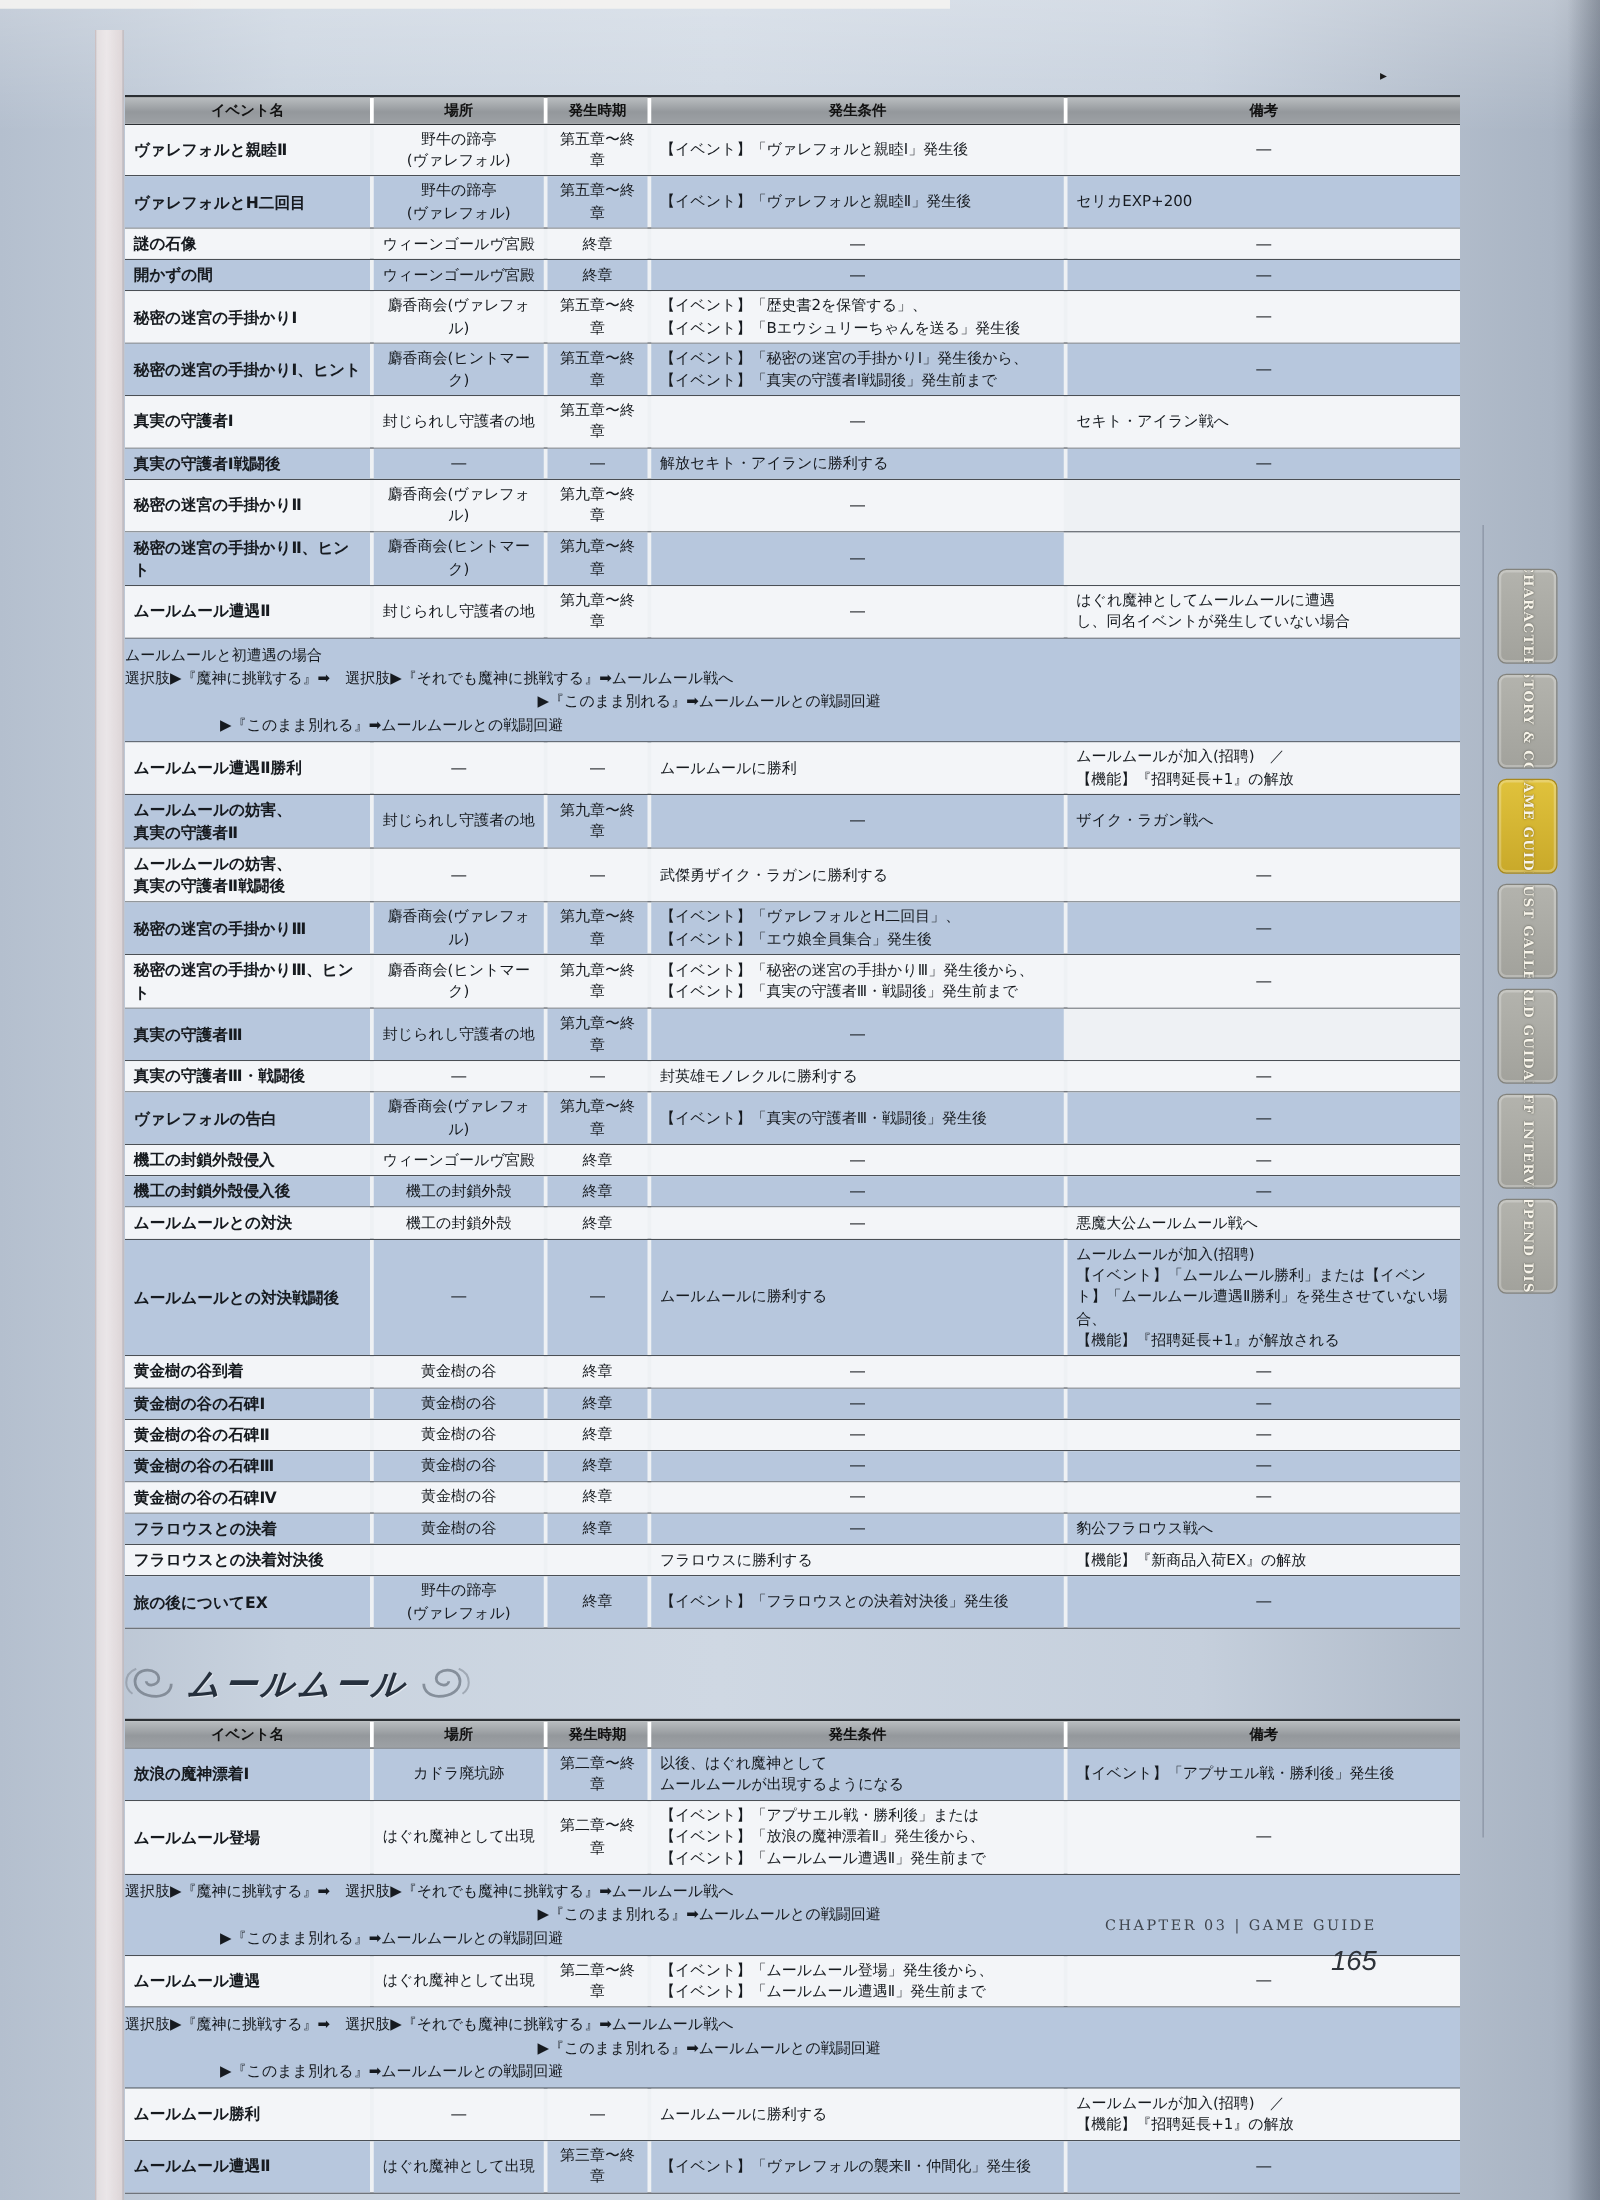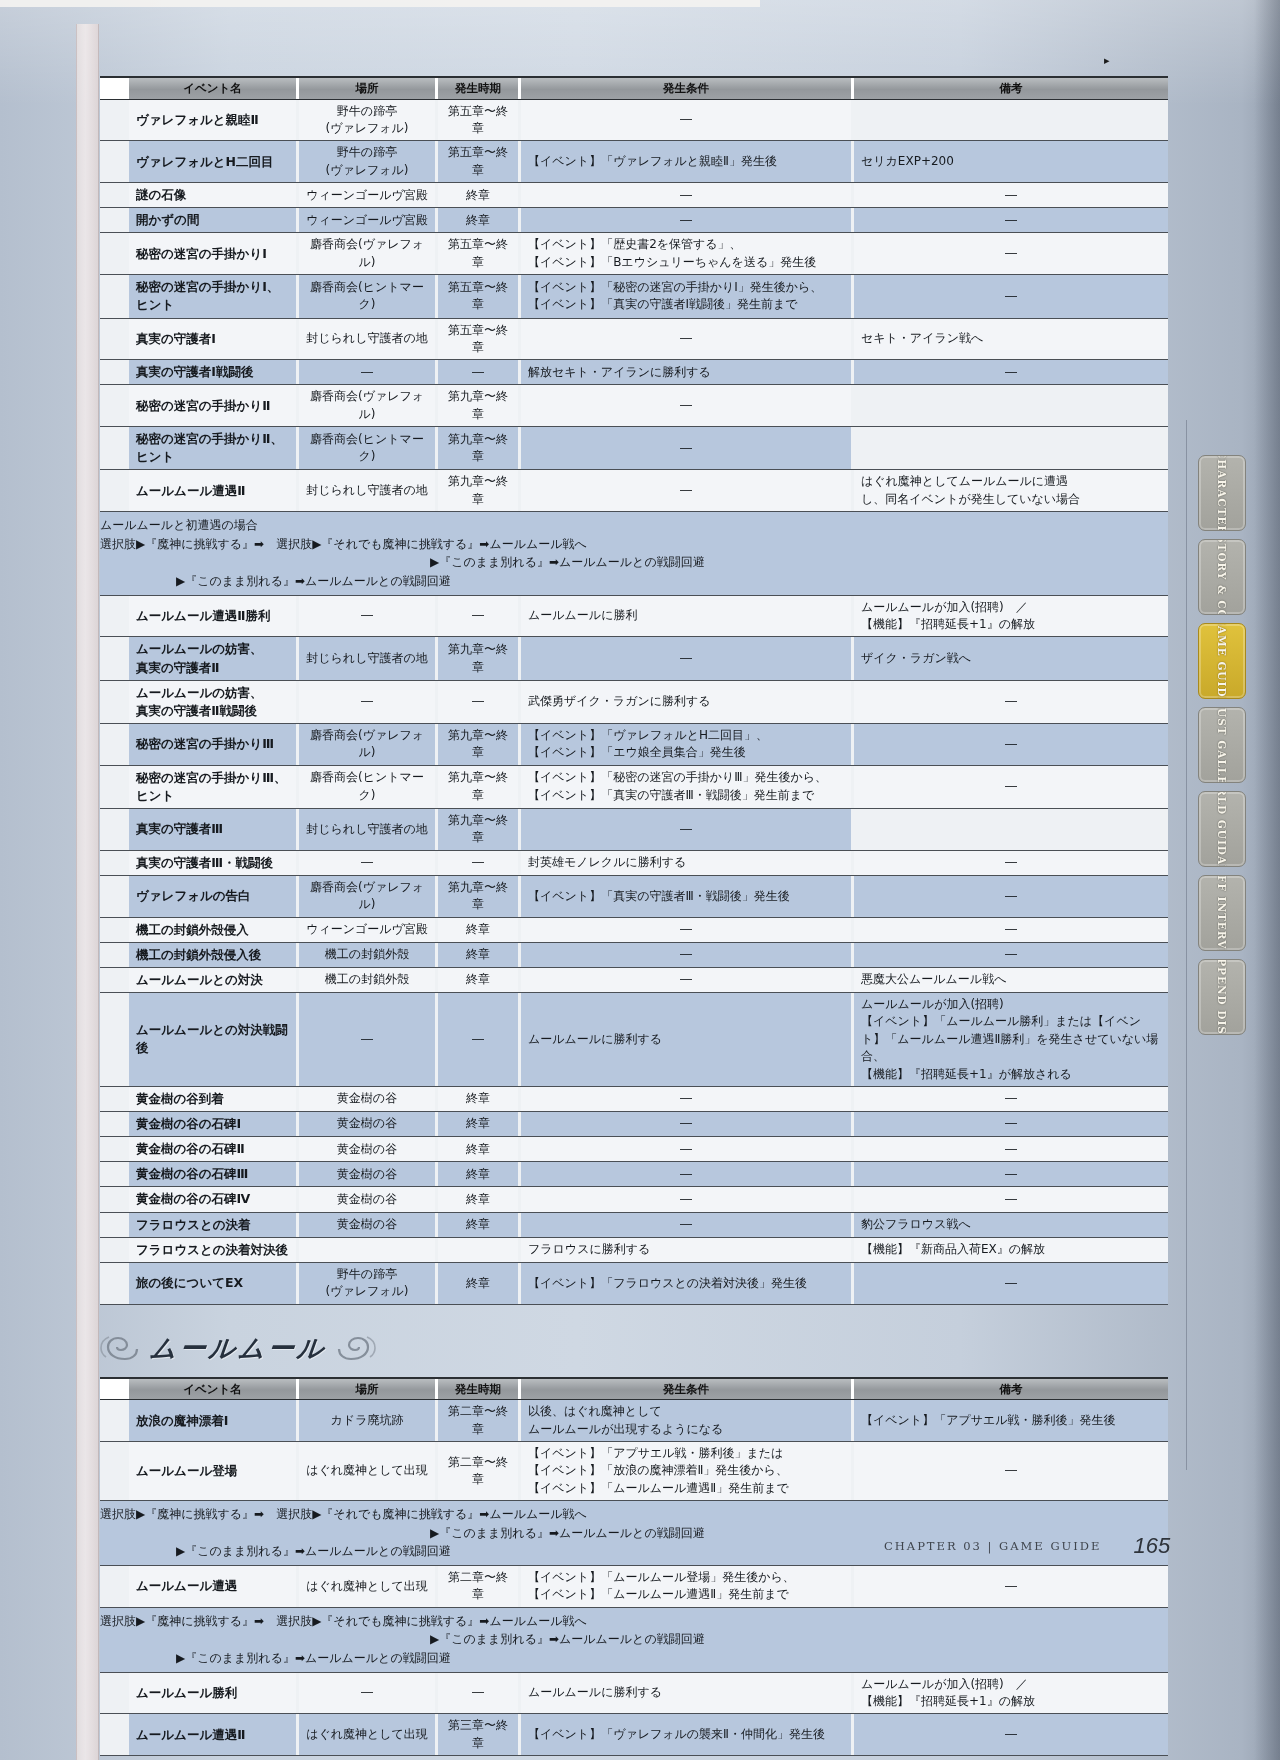--- a/index.html
+++ b/index.html
@@ -40,21 +40,21 @@
   }
   .grow.header .cell{
     background:linear-gradient(180deg,#b9bdc0 0%,#94989c 55%,#9da1a5 100%);
     color:#111;font-weight:700;font-size:11.5px;text-align:center;padding:2px 4px;
   }
   .cell{
     font-size:12px;line-height:1.45;color:#161a1f;padding:3px 7px;
     white-space:pre-line;display:flex;flex-direction:column;justify-content:center;
   }
   .cell.center{align-items:center;text-align:center;}
-  .cell.c0{font-weight:700;font-size:12.5px;margin-left:29px;}
+  .cell.c0{font-weight:700;font-size:12.5px;}
   .shade-blue .cell{background:#b7c7dd;}
   .shade-light .cell{background:#f3f5f8;}
   .grow.note{display:block;padding:4px 0;}
   .shade-blue.note{background:#b7c7dd;}
   .note-line{font-size:12px;line-height:1.55;color:#161a1f;}
   .ind-0{padding-left:0;}
   .ind-1{padding-left:76px;}
   .ind-2{padding-left:330px;}
 
   
@@ -81,21 +81,21 @@
     letter-spacing:1px;color:#f7f4ea;
     text-shadow:0 0 1px #6b6b63, 0 0 2px #6b6b63;
     white-space:nowrap;overflow:hidden;
   }
   .tab.active{
     background:linear-gradient(180deg,#e0c23c 0%,#c9a92a 100%);
     border-color:#a8891c;text-shadow:0 0 1px #96791a,0 0 2px #96791a;
   }
 
   
-  .footer{position:absolute;left:884px;top:1533px;display:flex;align-items:center;gap:32px;}
+  .footer{position:absolute;left:884px;top:1533px;display:flex;align-items:flex-end;gap:9px;flex-direction:column;}
   .footer .chapter{
     font-family:"DejaVu Serif",serif;font-variant:small-caps;letter-spacing:2px;
     font-size:11.5px;color:#3f454d;
   }
   .footer .pagenum{
     font-family:Liberation Sans, sans-serif;font-style:italic;font-size:22px;color:#2e333a;
   }
 </style>
 </head>
 <body>
@@ -114,20 +114,21 @@
           <div class="cell c1">場所</div>
           <div class="cell c2">発生時期</div>
           <div class="cell c3">発生条件</div>
           <div class="cell c4">備考</div>
         </div>
         <div class="grow shade-light">
           <div class="cell c0">ヴァレフォルと親睦Ⅱ</div>
           <div class="cell c1 center">野牛の蹄亭
 (ヴァレフォル)</div>
           <div class="cell c2 center">第五章〜終章</div>
+          <div class="cell c3">【イベント】「ヴァレフォルと親睦Ⅰ」発生後</div>
           <div class="cell c4 center">―</div>
         </div>
         <div class="grow shade-blue">
           <div class="cell c0">ヴァレフォルとH二回目</div>
           <div class="cell c1 center">野牛の蹄亭
 (ヴァレフォル)</div>
           <div class="cell c2 center">第五章〜終章</div>
           <div class="cell c3">【イベント】「ヴァレフォルと親睦Ⅱ」発生後</div>
           <div class="cell c4">セリカEXP+200</div>
         </div>

